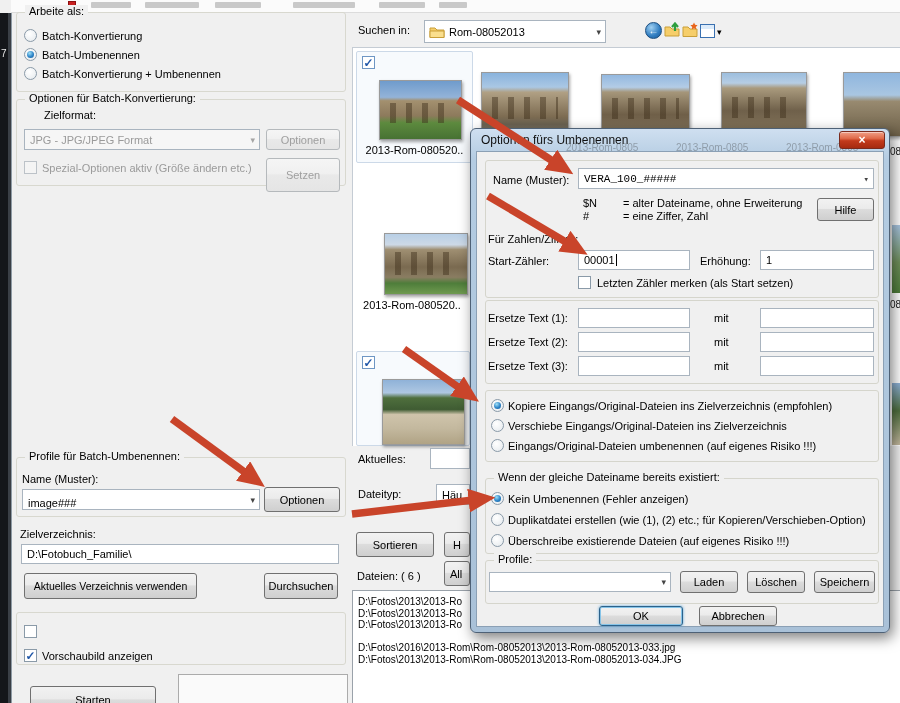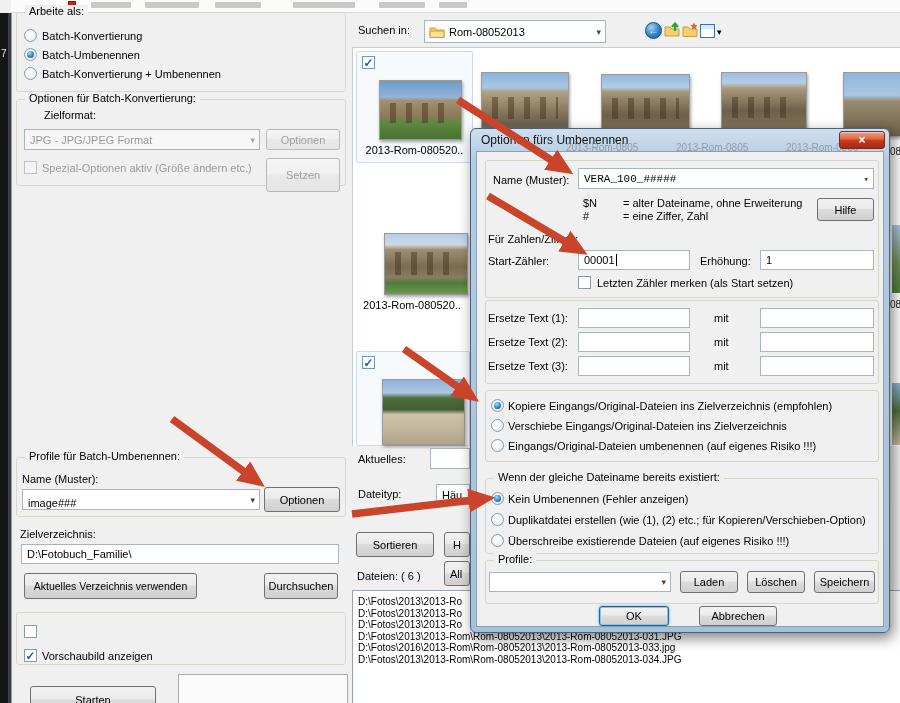--- a/index.html
+++ b/index.html
@@ -240,21 +240,20 @@
   </div>
   <div class="btn" style="left:356px;top:532px;width:78px;height:25px;">Sortieren</div>
   <div class="btn" style="left:444px;top:532px;width:26px;height:25px;justify-content:flex-start;padding-left:8px;">H</div>
   <span class="lbl" style="left:357px;top:570px;">Dateien:   ( 6 )</span>
   <div class="btn" style="left:444px;top:561px;width:26px;height:25px;justify-content:flex-start;padding-left:5px;">All</div>
 
   <div class="filelist">
     <div class="fl-line" style="top:5px;">D:\Fotos\2013\2013-Ro</div>
     <div class="fl-line" style="top:16.5px;">D:\Fotos\2013\2013-Ro</div>
     <div class="fl-line" style="top:28px;">D:\Fotos\2013\2013-Ro</div>
-    <div class="fl-line" style="top:39.5px;">D:\Fotos\2013\2013-Rom\Rom-08052013\2013-Rom-08052013-031.JPG</div>
     <div class="fl-line" style="top:51px;">D:\Fotos\2016\2013-Rom\Rom-08052013\2013-Rom-08052013-033.jpg</div>
     <div class="fl-line" style="top:62.5px;">D:\Fotos\2013\2013-Rom\Rom-08052013\2013-Rom-08052013-034.JPG</div>
   </div>
 
   <span class="fragment" style="left:890px;top:146px;">08</span>
   <span class="fragment" style="left:890px;top:299px;">08</span>
   <div class="sliver" style="left:892px;top:225px;height:68px;background:linear-gradient(180deg,#a9c6e2,#6f8f5a 55%,#4e7d3a);"></div>
   <div class="sliver" style="left:892px;top:383px;height:62px;background:linear-gradient(180deg,#8fb2d8,#4f6f3d 45%,#c3b89e);"></div>
 
   <div class="dialog">
@@ -330,21 +329,21 @@
         <span class="gcap">Profile:</span>
       </div>
       <div class="combo" style="left:12px;top:420px;width:182px;height:20px;">
         <span></span>
         <span class="caret">▾</span>
       </div>
       <div class="btn" style="left:203px;top:419px;width:58px;height:22px;">Laden</div>
       <div class="btn" style="left:270px;top:419px;width:58px;height:22px;">Löschen</div>
       <div class="btn" style="left:337px;top:419px;width:61px;height:22px;">Speichern</div>
 
-      <div class="btn focus" style="left:122px;top:454px;width:70px;height:20px;">OK</div>
+      <div class="btn focus" style="left:122px;top:454px;width:84px;height:20px;">OK</div>
       <div class="btn" style="left:222px;top:454px;width:78px;height:20px;">Abbrechen</div>
     </div>
   </div>
 
   <svg class="arrows">
     <defs>
       <marker id="ah" markerWidth="3.6" markerHeight="3.2" refX="1.8" refY="1.6" orient="auto">
         <path d="M0,0 L3.6,1.6 L0,3.2 Z" fill="#c9442a"></path>
       </marker>
     </defs>

